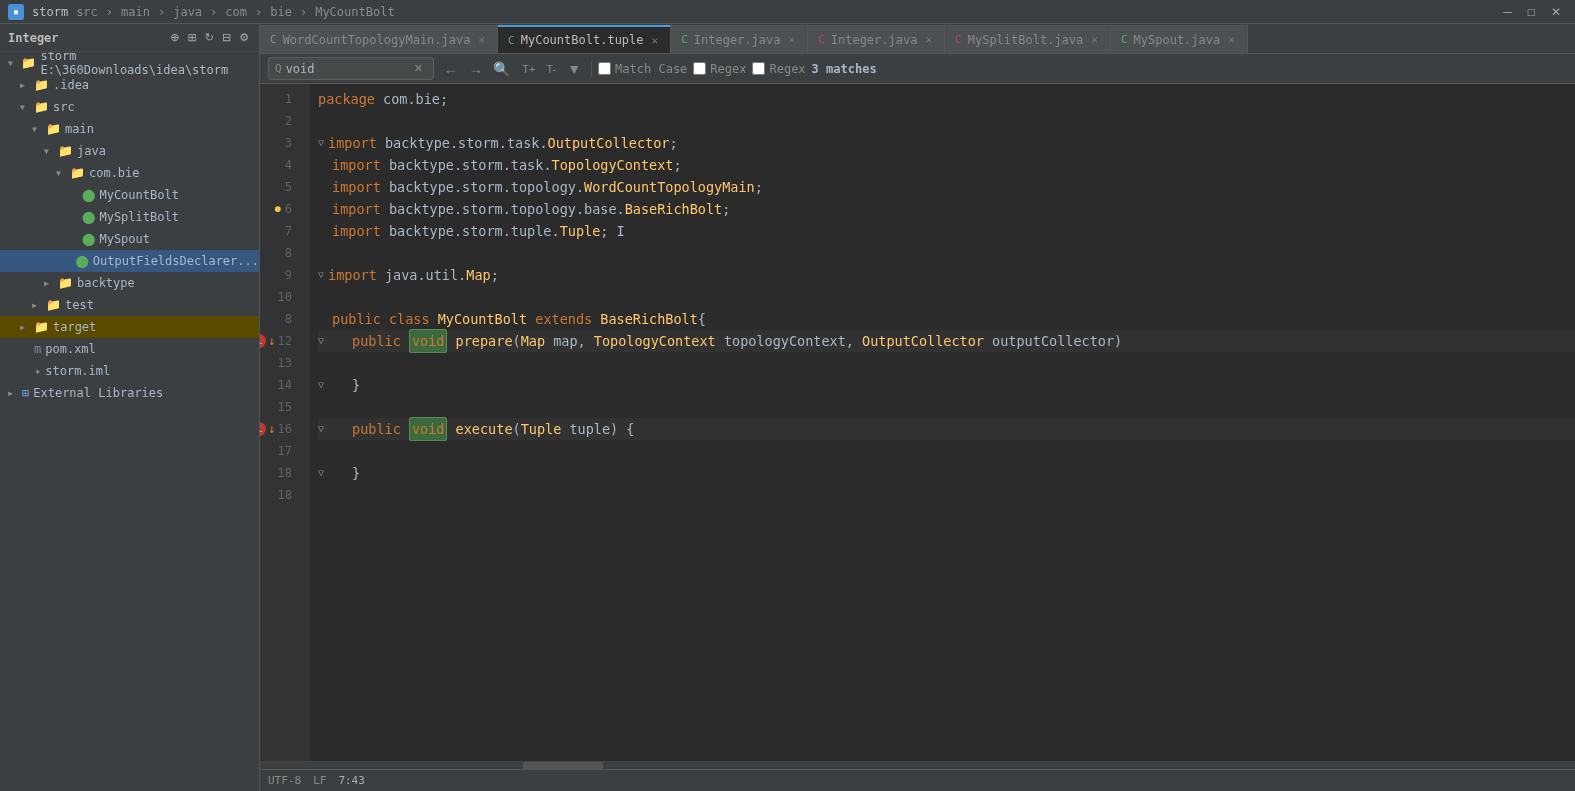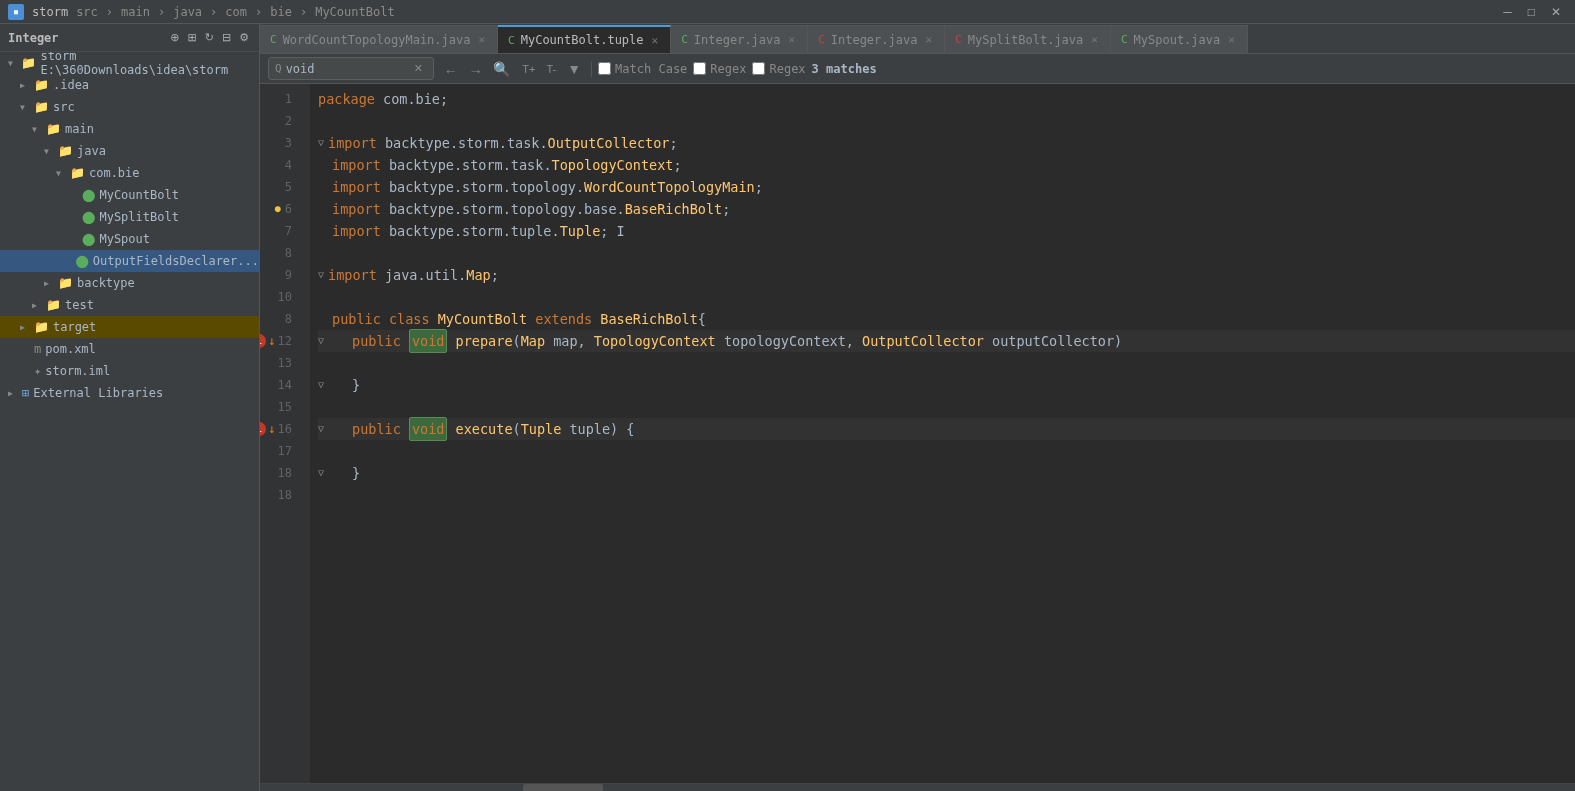--- a/index.html
+++ b/index.html
@@ -663,15 +663,20 @@
         </div>
 
         <div class="code-line">&nbsp;</div>
       </div>
     </div>
 
     <div class="bottom-bar-scroll">
       <div class="scroll-thumb"></div>
     </div>
 
+    <div class="bottom-bar">
+      <span>UTF-8</span>
+      <span>LF</span>
+      <span class="cursor-pos">7:43</span>
+    </div>
 
   </div>
 </div>
 
 </body></html>

